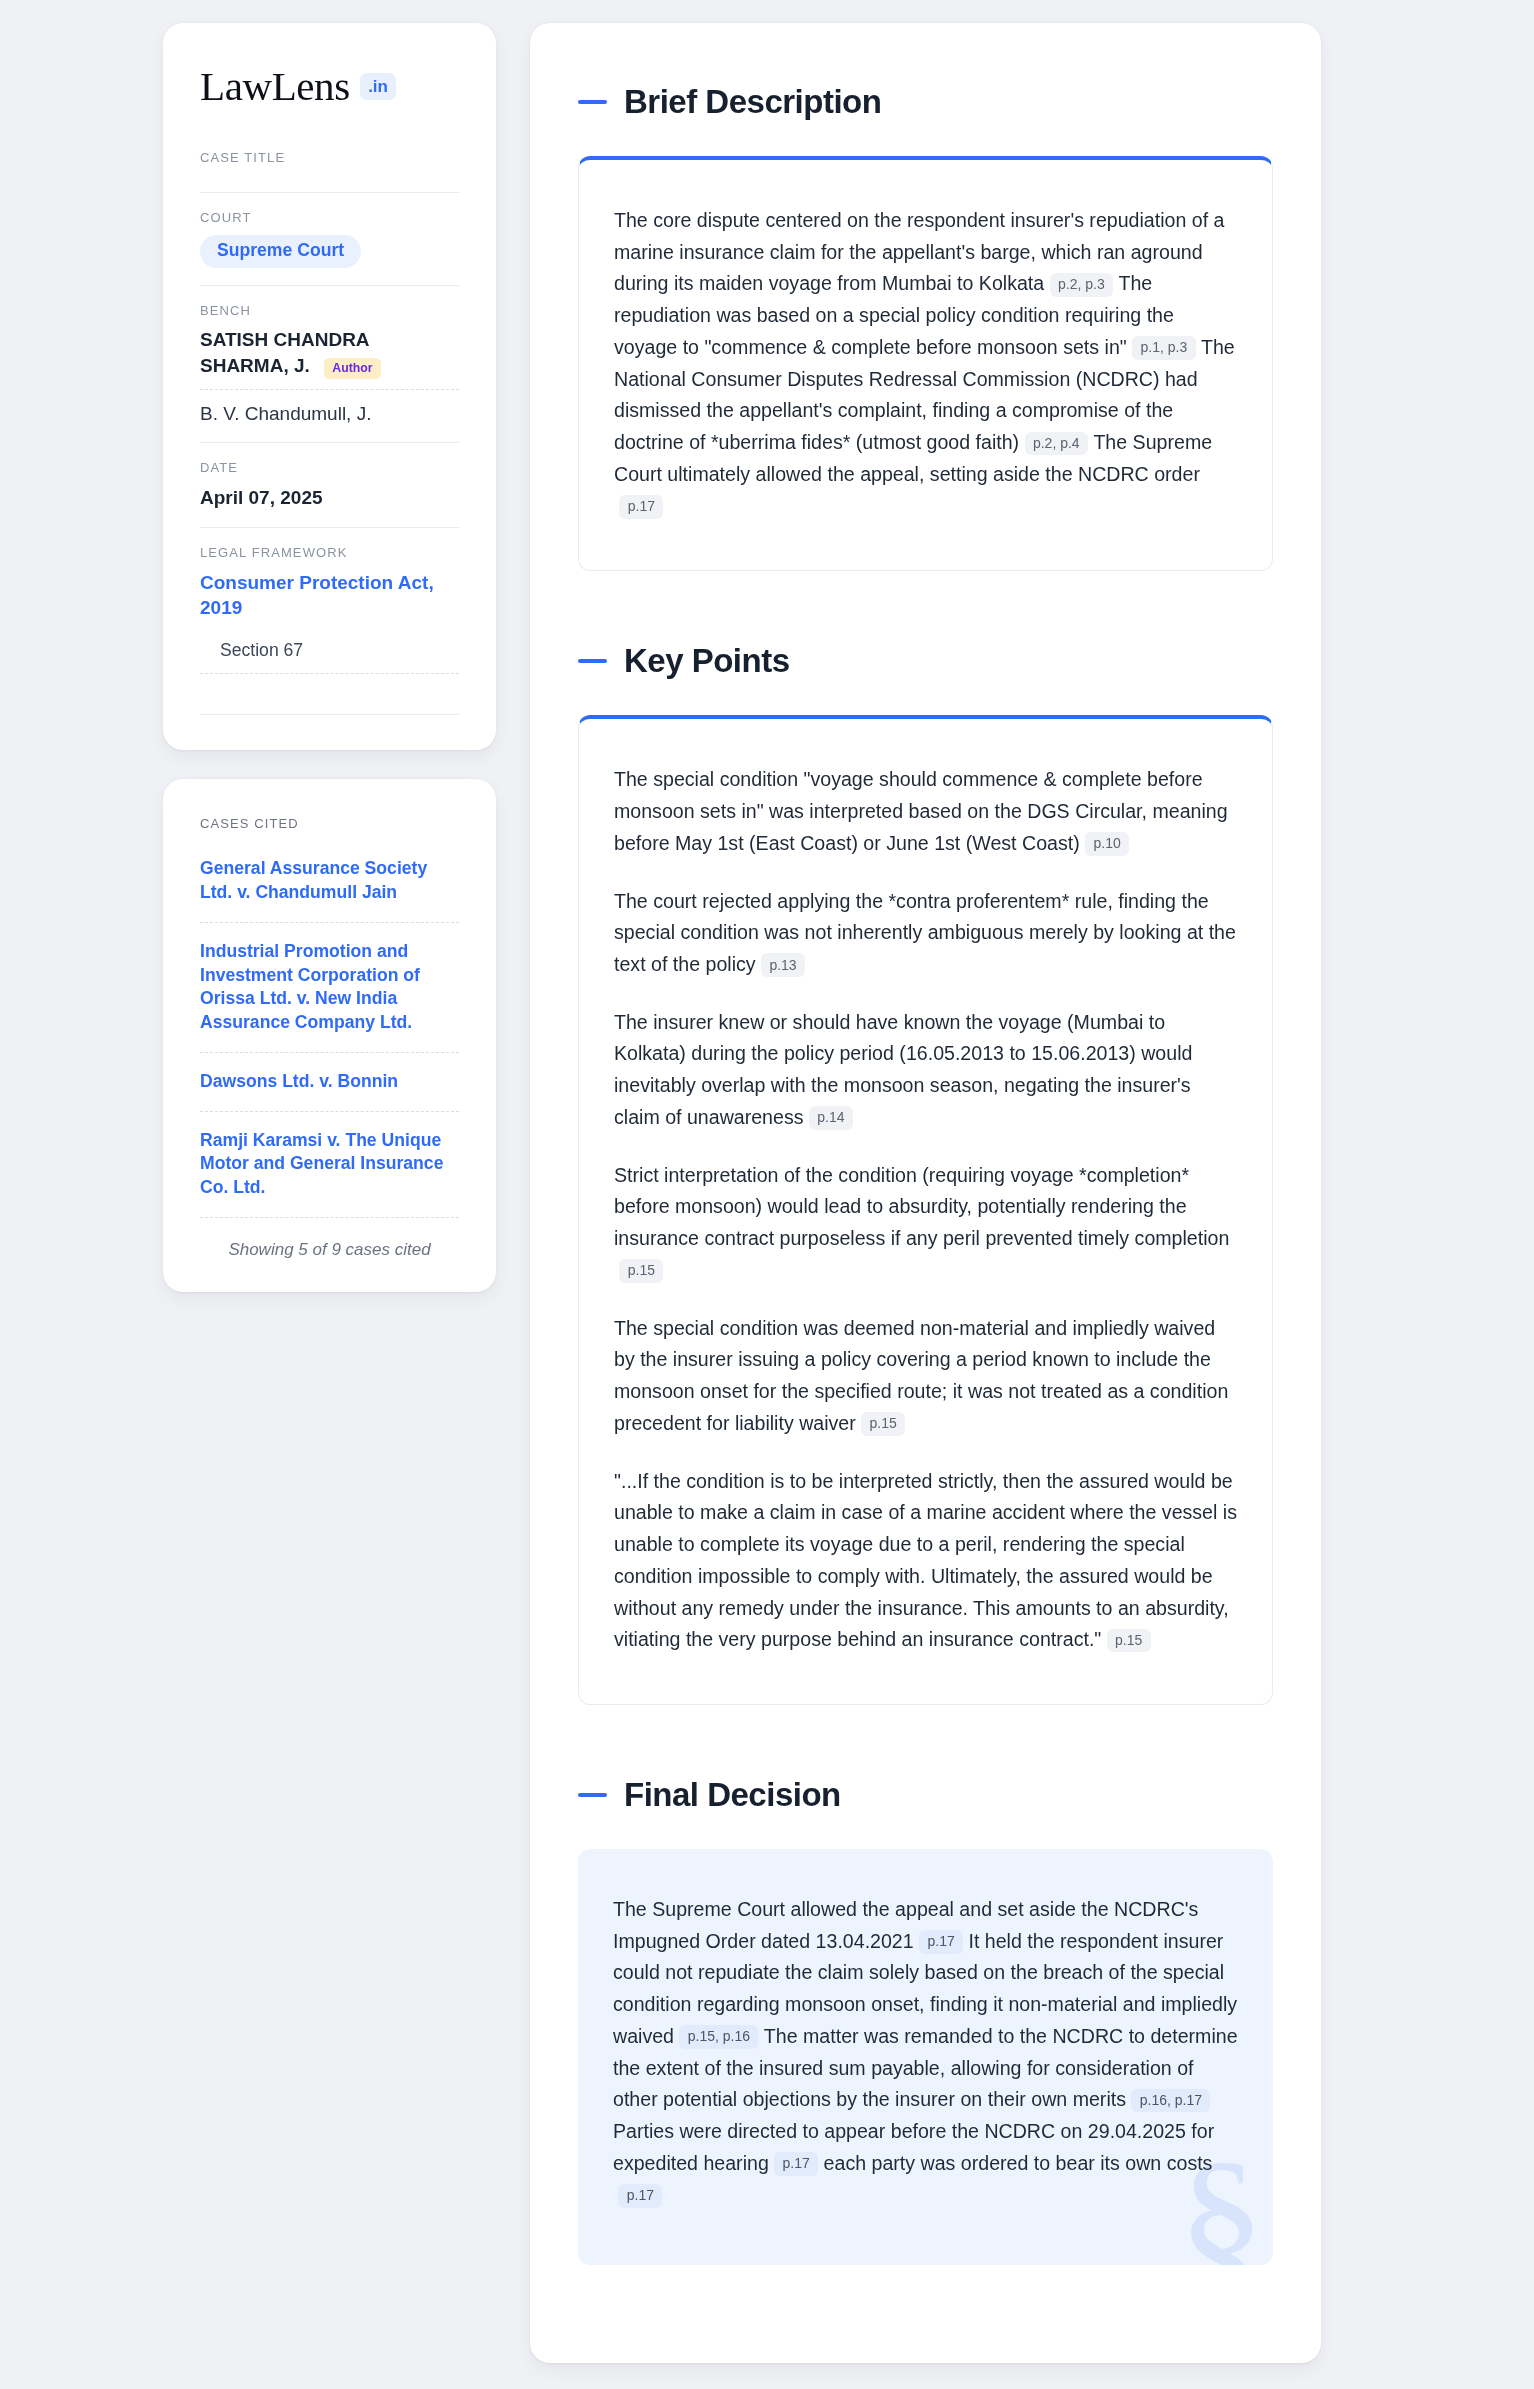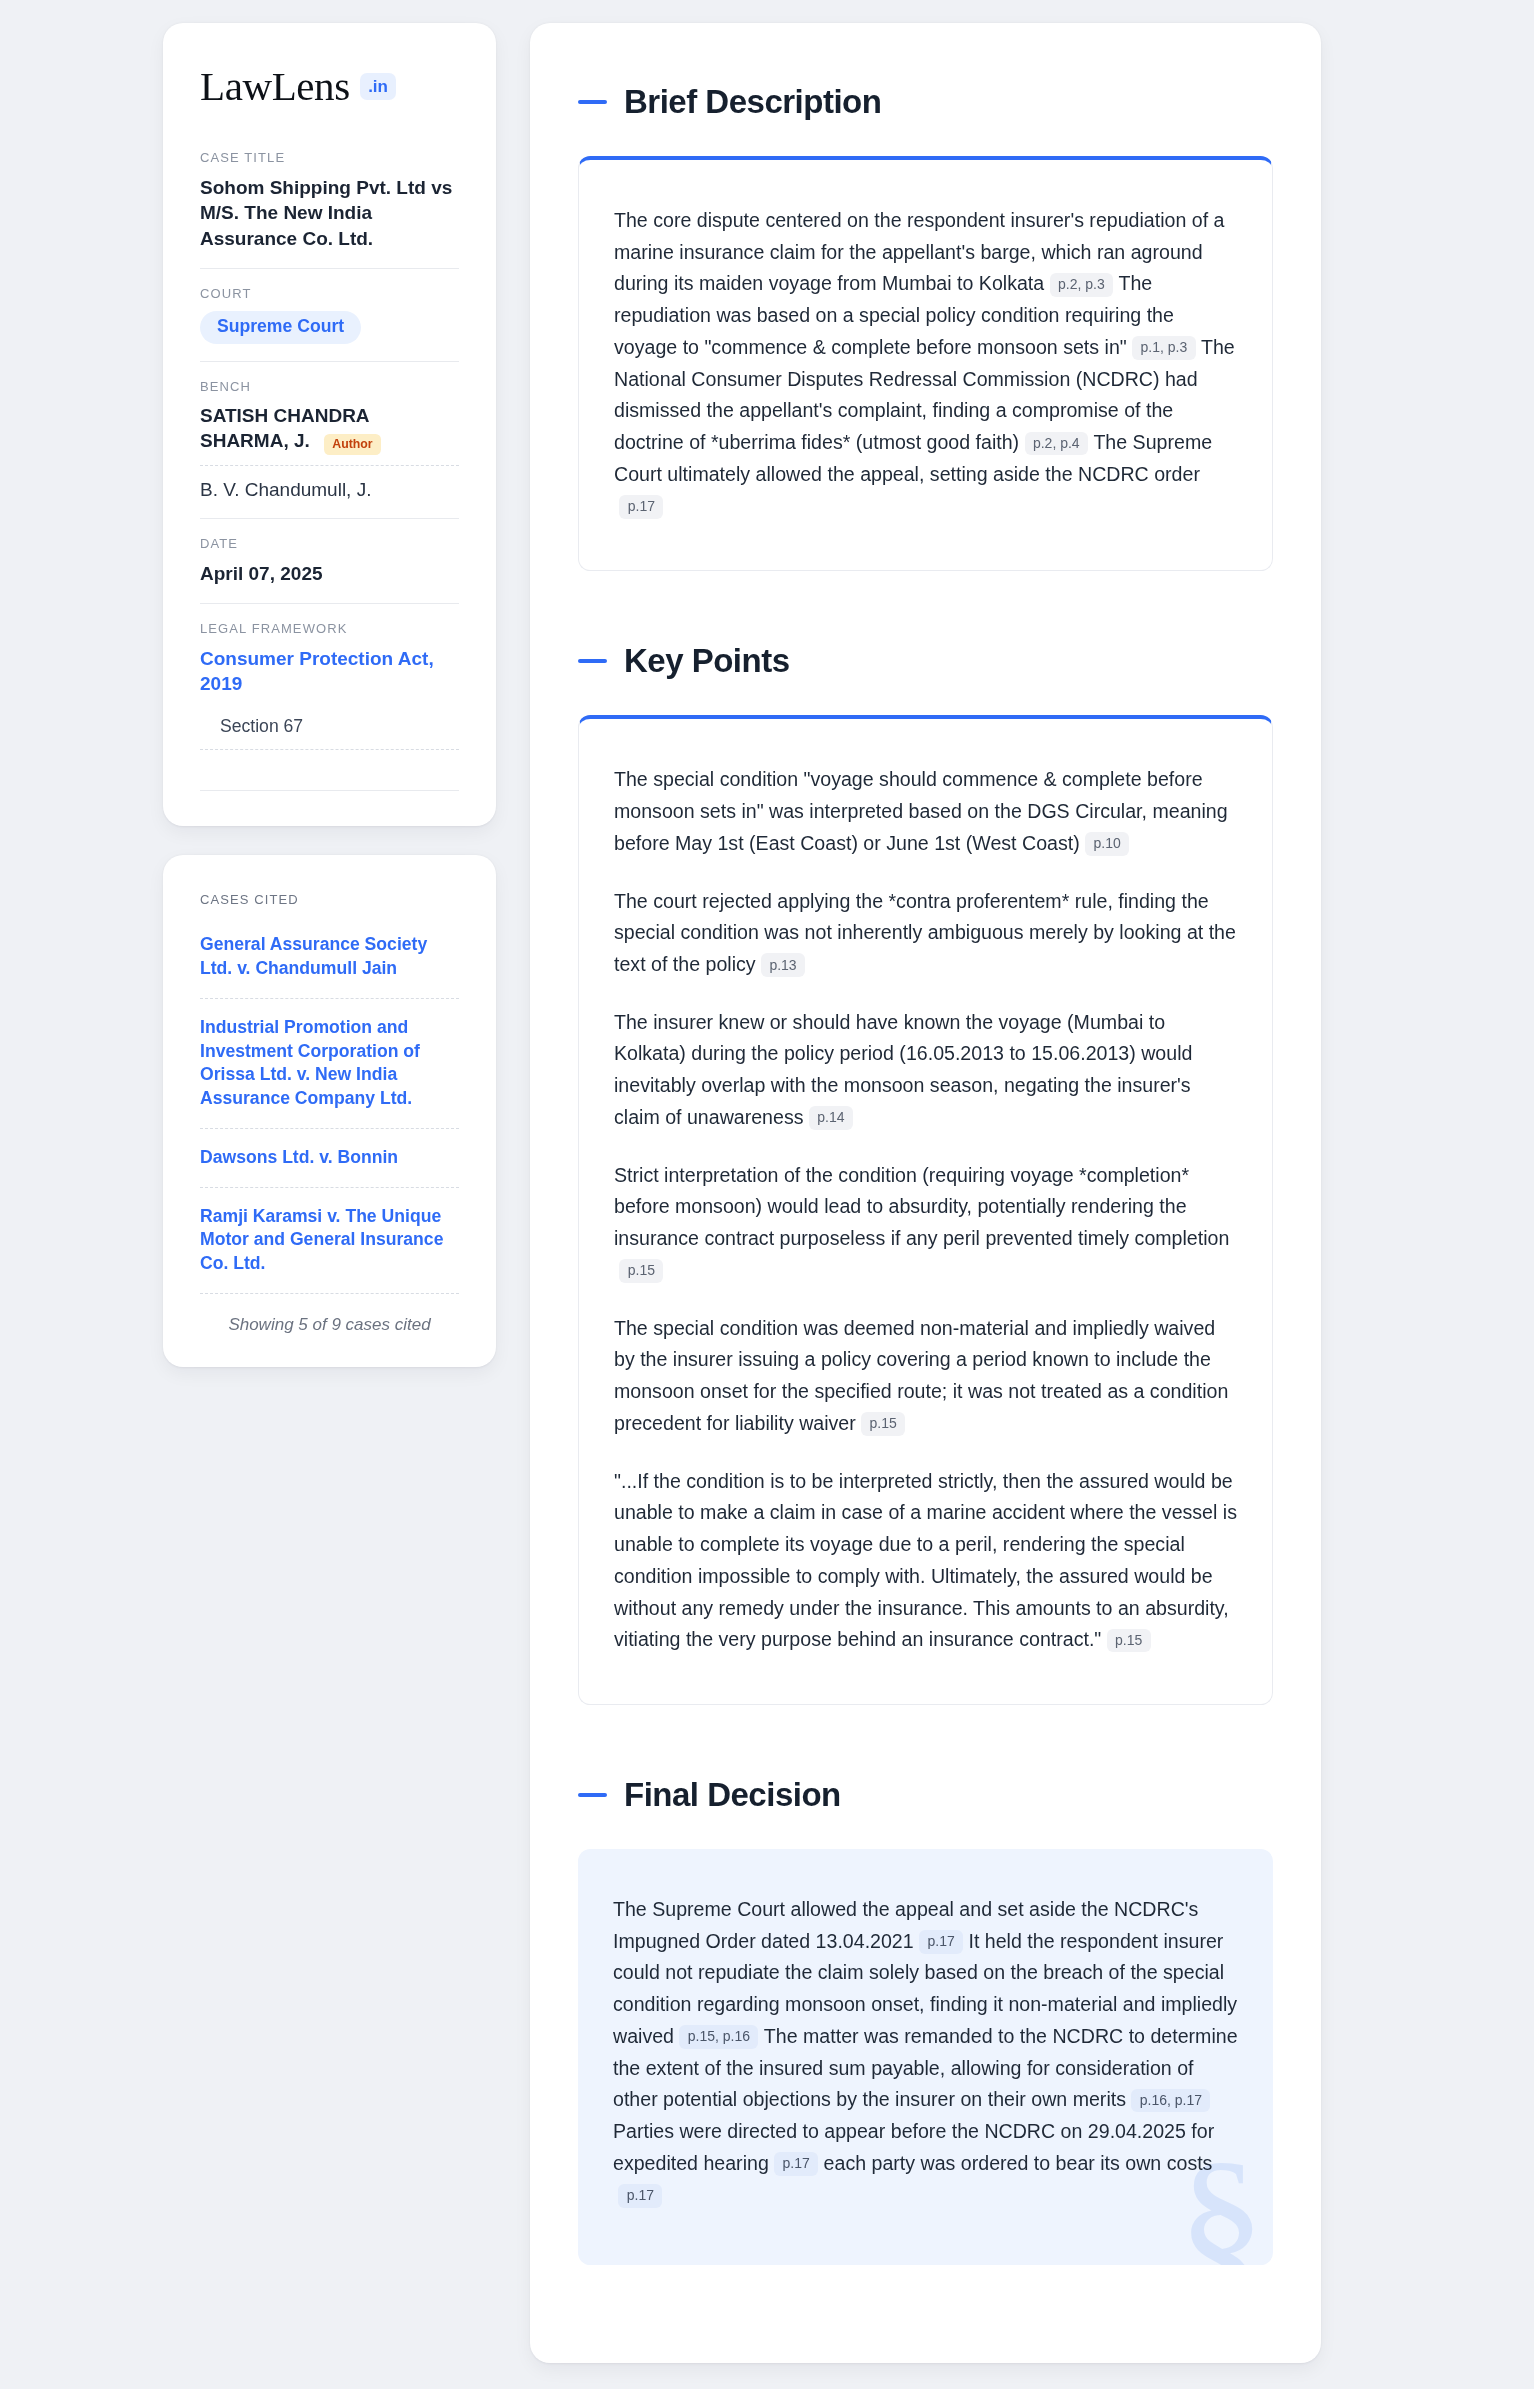--- a/index.html
+++ b/index.html
@@ -93,21 +93,21 @@
 
   .judge-primary {
     font-size: 19px;
     font-weight: 700;
     color: #1b2433;
     line-height: 1.3;
   }
   .badge-author {
     display: inline-block;
     background: #fdeec6;
-    color: #c2410c;
+    color: #6d28d9;
     font-size: 12.3px;
     font-weight: 700;
     border-radius: 5.4px;
     padding: 3.8px 8.4px 4.6px 8.4px;
     line-height: 1;
     margin: 5.4px 0 0 10.7px;
   }
   .judge-row-dashed {
     border-top: 0.8px dashed #d8dce3;
     margin-top: 10.7px;
@@ -251,21 +251,20 @@
 
     <div class="card brand-card">
 
       <div class="brand">
         <span class="brand-word">LawLens</span>
         <span class="brand-tld">.in</span>
       </div>
 
       <div class="meta-block">
         <div class="meta-label">CASE TITLE</div>
-        <div class="meta-value">Sohom Shipping Pvt. Ltd vs M/S. The New India Assurance Co. Ltd.</div>
       </div>
 
       <div class="meta-block meta-sep">
         <div class="meta-label">COURT</div>
         <span class="pill-court">Supreme Court</span>
       </div>
 
       <div class="meta-block meta-sep">
         <div class="meta-label">BENCH</div>
         <div>

